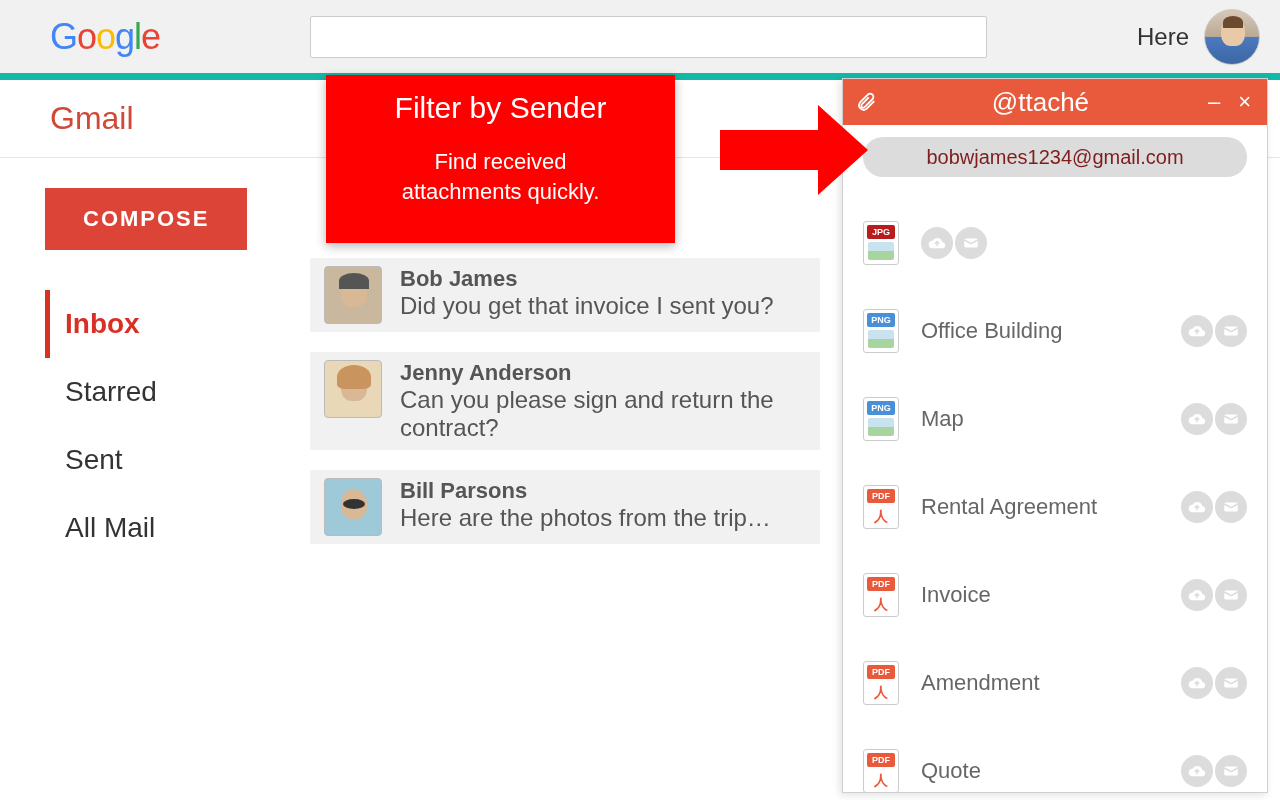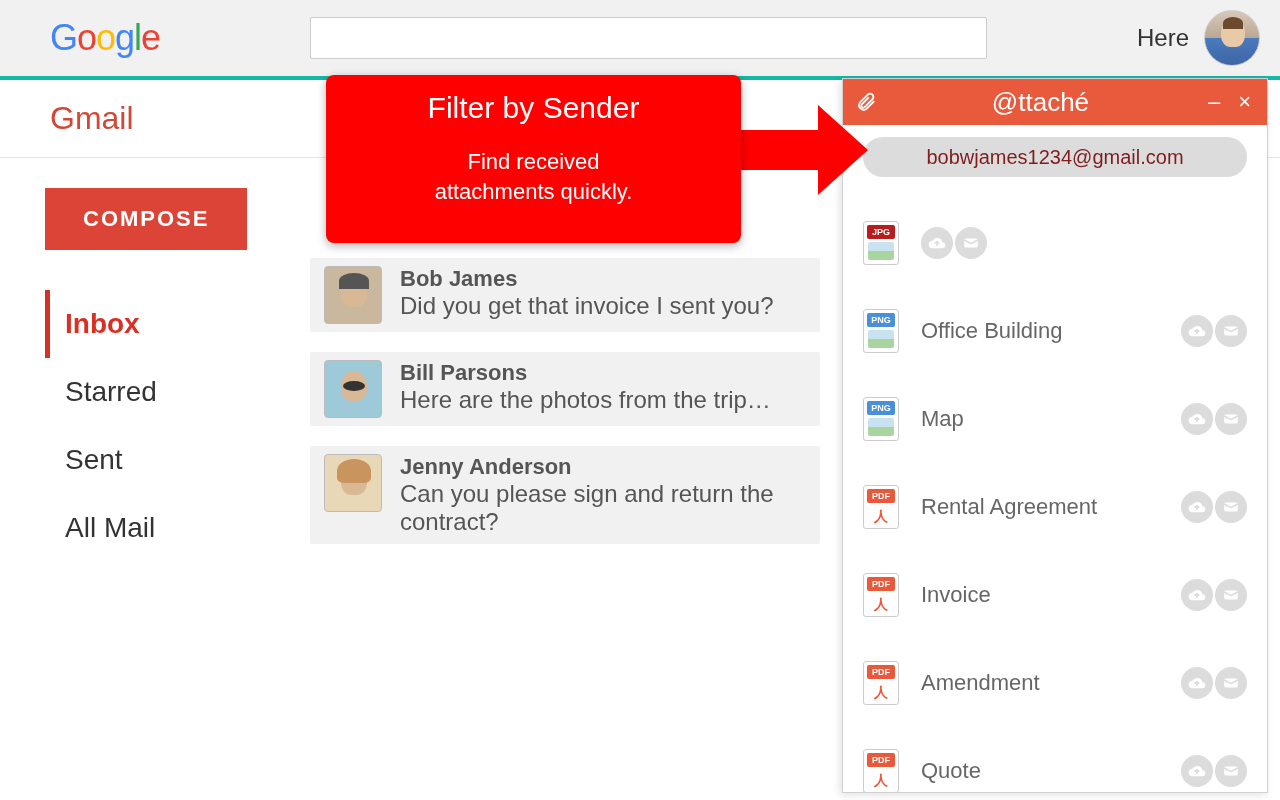--- a/index.html
+++ b/index.html
@@ -1,19 +1,19 @@
 <!DOCTYPE html>
 <html><head>
 <meta charset="utf-8">
 <style>
 * { margin: 0; padding: 0; box-sizing: border-box; font-family: Arial, Helvetica, sans-serif; }
 html, body { width: 1280px; height: 800px; background: #fff; overflow: hidden; position: relative; }
 
 
-.header { display: flex; align-items: center; height: 80px; background: #f1f1f1; border-bottom: 4px solid #14b8a6; padding: 0 20px 0 50px; gap: 150px; }
+.header { display: flex; align-items: center; height: 80px; background: #f1f1f1; border-bottom: 7px solid #14b8a6; padding: 0 20px 0 50px; gap: 150px; }
 .google-logo { font-size: 36px; font-weight: 500; letter-spacing: -1px; }
 .g-b { color: #4285F4; } .g-r { color: #EA4335; } .g-y { color: #FBBC05; } .g-g { color: #34A853; }
 .search-input { flex: 1; height: 42px; border: 1px solid #ccc; border-radius: 2px; padding: 0 10px; font-size: 16px; max-width: 720px; }
 .user-area { display: flex; align-items: center; gap: 15px; margin-left: auto; }
 .user-name { font-size: 24px; color: #333; }
 .avatar { width: 56px; height: 56px; border-radius: 50%; background: linear-gradient(180deg,#d9c8b8 0%,#b8a894 50%,#4a7abf 50%,#3d66a3 100%); border: 1px solid #ccc; position: relative; overflow: hidden; }
 .avatar::before { content: ""; position: absolute; top: 8px; left: 16px; width: 24px; height: 28px; background: #e8c9a8; border-radius: 50% 50% 40% 40%; }
 .avatar::after { content: ""; position: absolute; top: 6px; left: 18px; width: 20px; height: 12px; background: #6b4a2e; border-radius: 50% 50% 0 0; }
 
 
@@ -35,21 +35,21 @@
 .email-avatar.a1::after { content: ""; position: absolute; top: 6px; left: 14px; width: 30px; height: 16px; background: #555; border-radius: 50% 50% 0 0; }
 .email-avatar.a2 { background: #e8d8b8; }
 .email-avatar.a2::after { content: ""; position: absolute; top: 4px; left: 12px; width: 34px; height: 24px; background: #c9945e; border-radius: 50% 50% 20% 20%; }
 .email-avatar.a3 { background: #9ec9d9; }
 .email-avatar.a3::after { content: ""; position: absolute; top: 20px; left: 18px; width: 22px; height: 10px; background: #333; border-radius: 50%; }
 .email-text { flex: 1; }
 .email-sender { font-size: 22px; font-weight: 700; color: #555; }
 .email-preview { font-size: 24px; color: #555; }
 
 
-.callout { position: absolute; top: 75px; left: 326px; width: 415px; height: 168px; background: #ff0000; border-radius: 8px; color: #fff; text-align: center; padding: 16px 20px; z-index: 50; box-shadow: 0 3px 10px rgba(0,0,0,.3); }
+.callout { position: absolute; top: 75px; left: 326px; width: 349px; height: 168px; background: #ff0000; border-radius: 0; color: #fff; text-align: center; padding: 16px 20px; z-index: 50; box-shadow: 0 3px 10px rgba(0,0,0,.3); }
 .callout h2 { font-size: 30px; font-weight: 400; margin-bottom: 22px; }
 .callout p { font-size: 22px; line-height: 1.35; }
 .arrow { position: absolute; top: 130px; left: 720px; z-index: 49; }
 .arrow-shaft { width: 100px; height: 40px; background: #ff0000; }
 .arrow-head { position: absolute; top: -25px; left: 98px; width: 0; height: 0; border-top: 45px solid transparent; border-bottom: 45px solid transparent; border-left: 50px solid #ff0000; }
 
 
 .panel { position: absolute; top: 78px; right: 12px; width: 426px; height: 715px; border: 1px solid #d0d0d0; background: #fff; box-shadow: -2px 2px 8px rgba(0,0,0,.12); z-index: 40; display: flex; flex-direction: column; }
 .panel-header { background: #e85a3b; color: #fff; height: 46px; display: flex; align-items: center; padding: 0 12px; gap: 10px; }
 .panel-title { flex: 1; text-align: center; font-size: 26px; font-weight: 400; }
@@ -101,31 +101,31 @@
   </div>
   <div class="email-list" id="email-list">
       <div class="email-item">
         <div class="email-avatar a1"></div>
         <div class="email-text">
           <div class="email-sender">Bob James</div>
           <div class="email-preview">Did you get that invoice I sent you?</div>
         </div>
       </div>
       <div class="email-item">
+        <div class="email-avatar a2"></div>
+        <div class="email-text">
+          <div class="email-sender">Jenny Anderson</div>
+          <div class="email-preview">Can you please sign and return the contract?</div>
+        </div>
+      </div>
+      <div class="email-item">
         <div class="email-avatar a3"></div>
         <div class="email-text">
           <div class="email-sender">Bill Parsons</div>
           <div class="email-preview">Here are the photos from the trip…</div>
-        </div>
-      </div>
-      <div class="email-item">
-        <div class="email-avatar a2"></div>
-        <div class="email-text">
-          <div class="email-sender">Jenny Anderson</div>
-          <div class="email-preview">Can you please sign and return the contract?</div>
         </div>
       </div>
     </div>
 </div>
 
 <div class="callout">
   <h2>Filter by Sender</h2>
   <p><span>Find received</span><br><span>attachments quickly.</span></p>
 </div>
 <div class="arrow">

